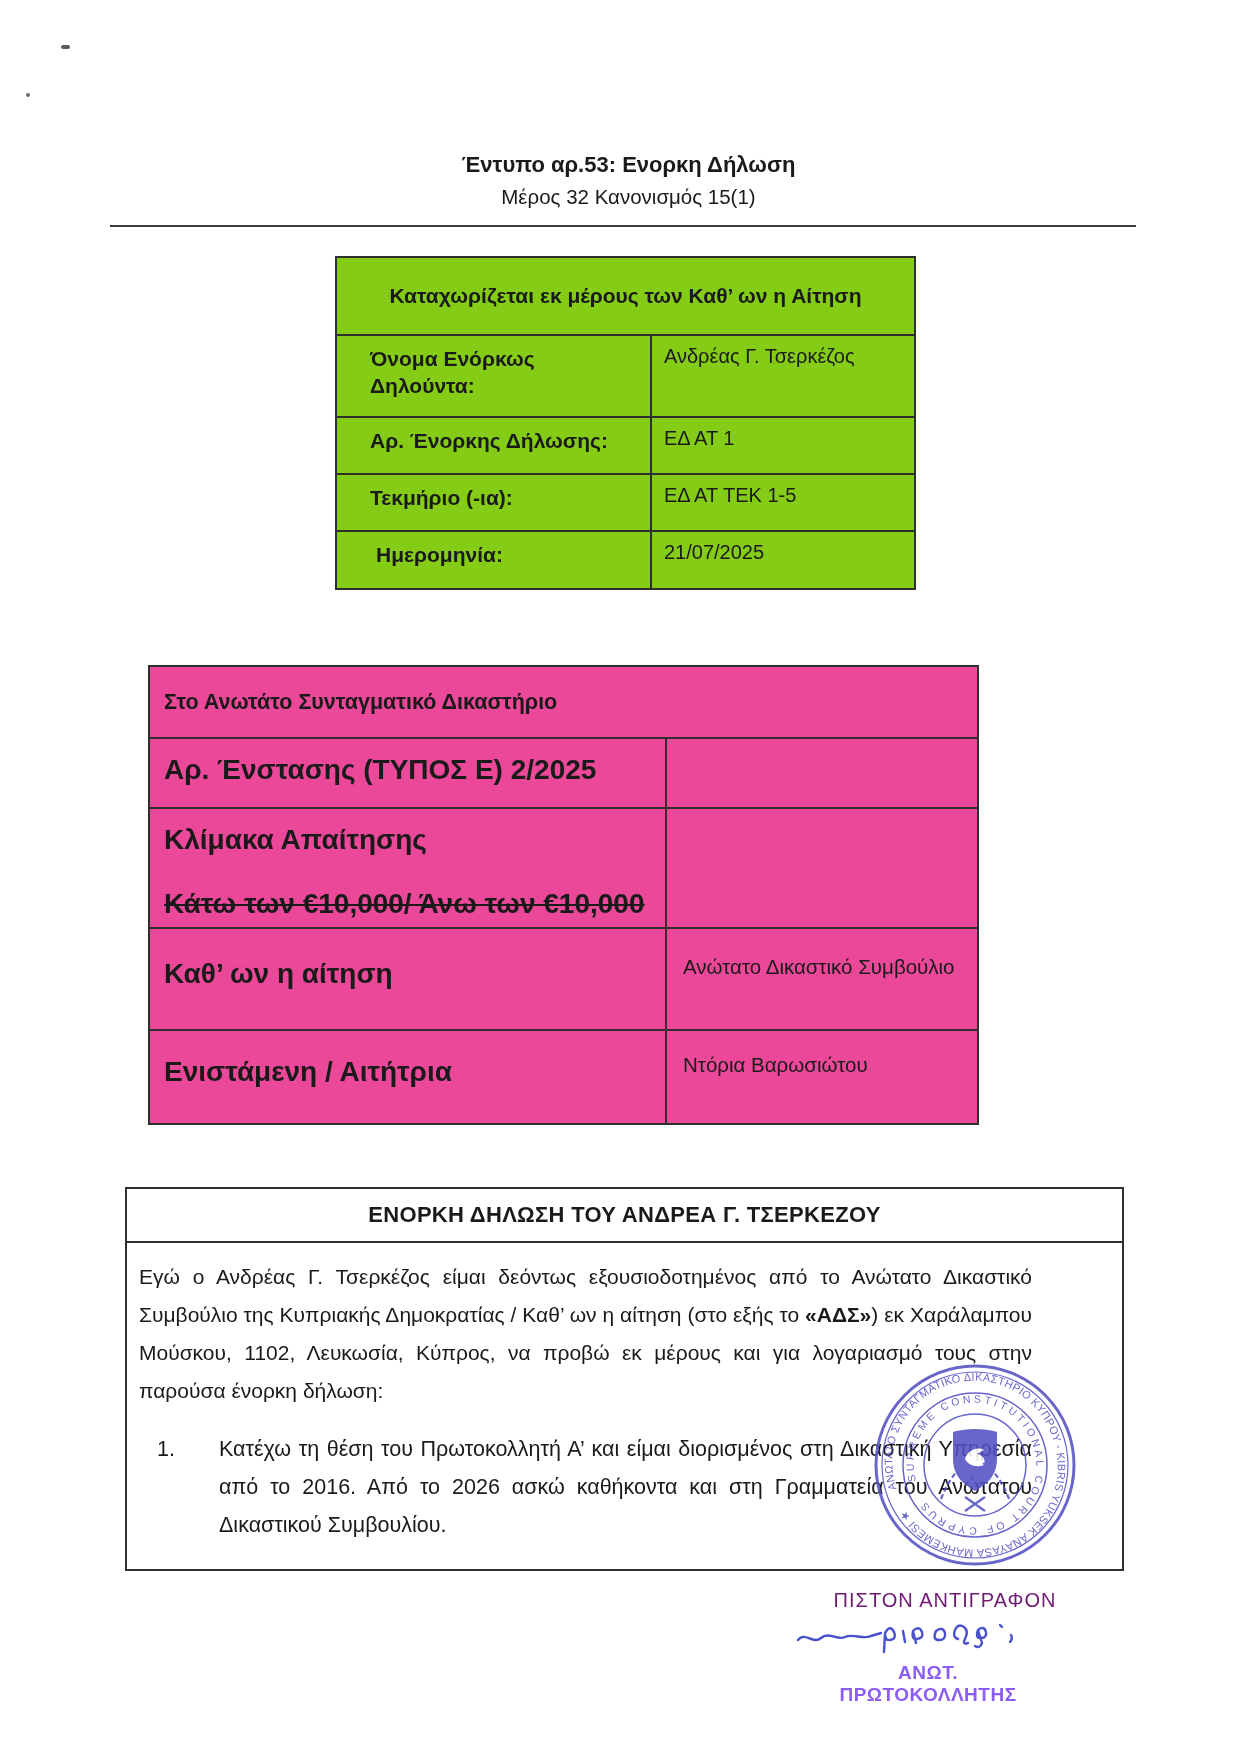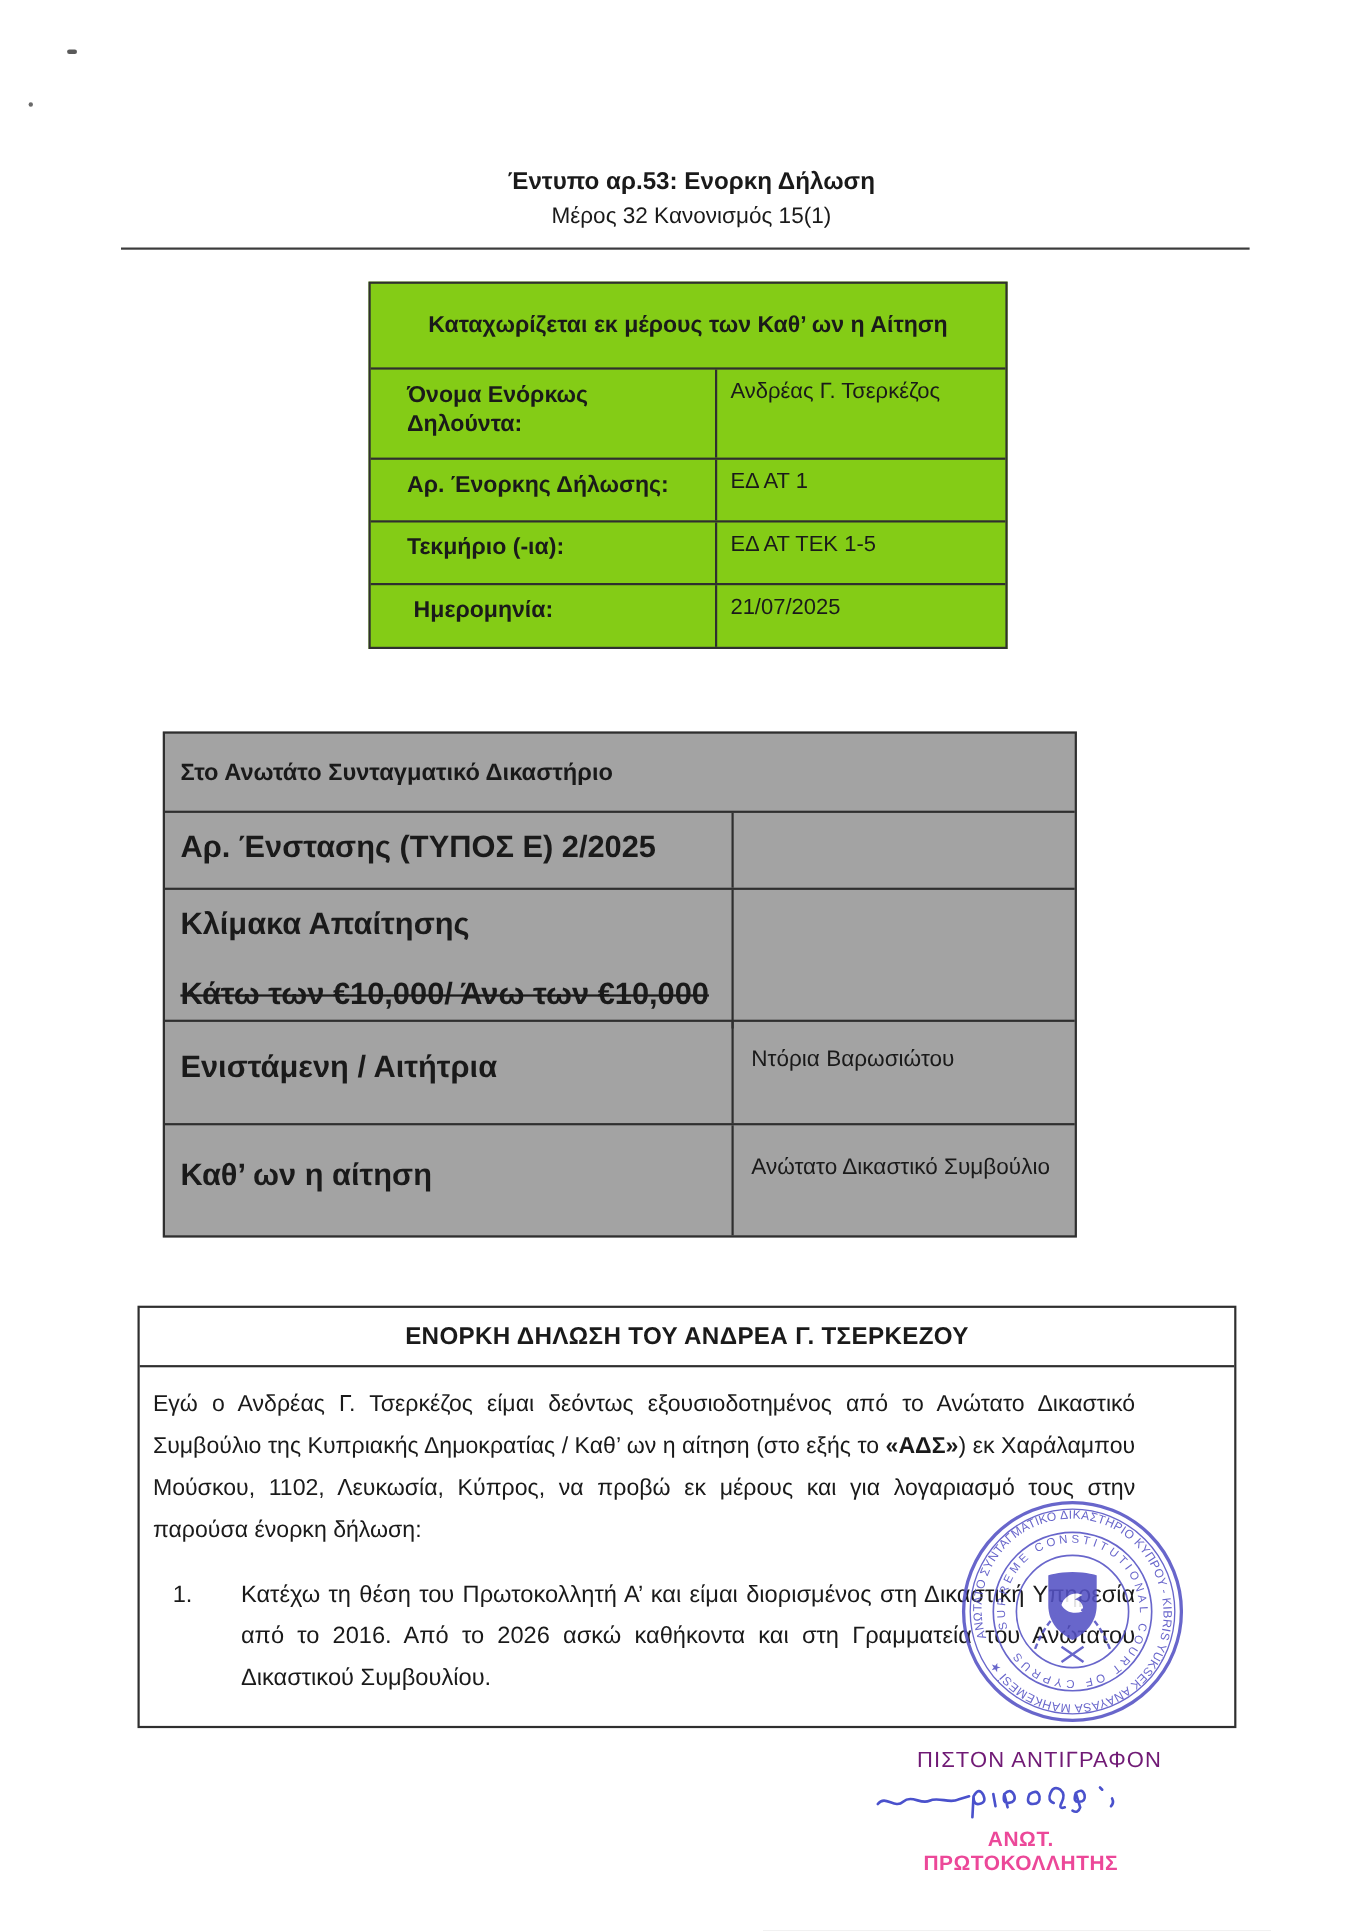--- a/index.html
+++ b/index.html
@@ -23,21 +23,21 @@
   .tbl1-head{height:76px;display:flex;align-items:center;justify-content:center;
     font-size:21px;font-weight:bold;border-bottom:2px solid #2f2f2f;padding:0 10px;text-align:center;}
   .t1row{display:grid;grid-template-columns:294px 1fr;border-bottom:2px solid #2f2f2f;padding-left:21px;}
   .t1row:last-child{border-bottom:none;}
   .t1row .lbl{font-weight:bold;font-size:21px;padding:9px 12px;border-right:2px solid #2f2f2f;line-height:1.3;}
   .t1row .val{font-size:20px;padding:9px 12px;}
   .t1r1{height:80px;} .t1r2{height:55px;} .t1r3{height:55px;} .t1r4{height:56px;}
   .t1r4 .lbl{padding-left:18px;}
 
   
-  .tbl2{position:absolute;left:148px;top:665px;width:827px;border:2px solid #2f2f2f;background:#a3a3a3;}
+  .tbl2{position:absolute;left:148px;top:665px;width:827px;border:2px solid #2f2f2f;background:#ec4899;}
   .tbl2-head{height:70px;display:flex;align-items:center;font-size:21.5px;font-weight:bold;
     border-bottom:2px solid #2f2f2f;padding:0 14px;}
   .t2row{display:grid;grid-template-columns:517px 1fr;border-bottom:2px solid #2f2f2f;}
   .t2row:last-child{border-bottom:none;}
   .t2row .lbl{font-weight:bold;font-size:28px;padding:12px 14px;border-right:2px solid #2f2f2f;line-height:1.35;}
   .t2row .val{font-size:20.5px;padding:12px 16px;}
   .t2r1{height:68px;} .t2r2{height:118px;} .t2r3{height:92px;} .t2r4{height:100px;}
   .t2r3 .lbl,.t2r3 .val{padding-top:22px;}
   .t2r4 .lbl,.t2r4 .val{padding-top:26px;}
   .struck{display:block;margin-top:26px;text-decoration:line-through;text-decoration-thickness:2px;}
@@ -52,21 +52,21 @@
   .aff-item .itx{flex:1;text-align:justify;}
 
   
   .stamp{position:absolute;left:863px;top:1353px;width:224px;height:224px;opacity:.88;pointer-events:none;}
 
   
   .cert1{position:absolute;left:830px;top:1589px;width:230px;font-size:20px;letter-spacing:1px;
     color:#701a75;font-weight:normal;text-align:center;}
   .sig{position:absolute;left:793px;top:1613px;width:230px;height:46px;}
   .cert2{position:absolute;left:808px;top:1662px;width:240px;font-size:19px;letter-spacing:.5px;
-    color:#ec4899;font-weight:bold;text-align:center;}
+    color:#8b5cf6;font-weight:bold;text-align:center;}
 </style>
 </head>
 <body>
 
 <div class="page">
 
   <div class="scan-mark mark1"></div>
   <div class="scan-mark mark2"></div>
 
   <div class="title-block">
@@ -101,27 +101,27 @@
       <div class="lbl">Αρ. Ένστασης (ΤΥΠΟΣ Ε) 2/2025</div>
       <div class="val"></div>
     </div>
     <div class="t2row t2r2">
       <div class="lbl">
         <span>Κλίμακα Απαίτησης</span>
         <span class="struck">Κάτω των €10,000/ Άνω των €10,000</span>
       </div>
       <div class="val"></div>
     </div>
+    <div class="t2row t2r4">
+      <div class="lbl">Καθ’ ων η αίτηση</div>
+      <div class="val">Ανώτατο Δικαστικό Συμβούλιο</div>
+    </div>
     <div class="t2row t2r3">
       <div class="lbl">Ενιστάμενη / Αιτήτρια</div>
       <div class="val">Ντόρια Βαρωσιώτου</div>
-    </div>
-    <div class="t2row t2r4">
-      <div class="lbl">Καθ’ ων η αίτηση</div>
-      <div class="val">Ανώτατο Δικαστικό Συμβούλιο</div>
     </div>
   </div>
 
   <div class="affbox">
     <div class="aff-head">ΕΝΟΡΚΗ ΔΗΛΩΣΗ ΤΟΥ ΑΝΔΡΕΑ Γ. ΤΣΕΡΚΕΖΟΥ</div>
     <div class="aff-body"><span>Εγώ ο Ανδρέας Γ. Τσερκέζος είμαι δεόντως εξουσιοδοτημένος από το Ανώτατο Δικαστικό Συμβούλιο της Κυπριακής Δημοκρατίας / Καθ’ ων η αίτηση (στο εξής το </span><b>«ΑΔΣ»</b><span>) εκ Χαράλαμπου Μούσκου, 1102, Λευκωσία, Κύπρος, να προβώ εκ μέρους και για λογαριασμό τους στην παρούσα ένορκη δήλωση:</span></div>
     <div class="aff-item">
       <div class="num">1.</div>
       <div class="itx">Κατέχω τη θέση του Πρωτοκολλητή Α’ και είμαι διορισμένος στη Δικαστική Υπηρεσία από το 2016. Από το 2026 ασκώ καθήκοντα και στη Γραμματεία του Ανώτατου Δικαστικού Συμβουλίου.</div>
     </div>

